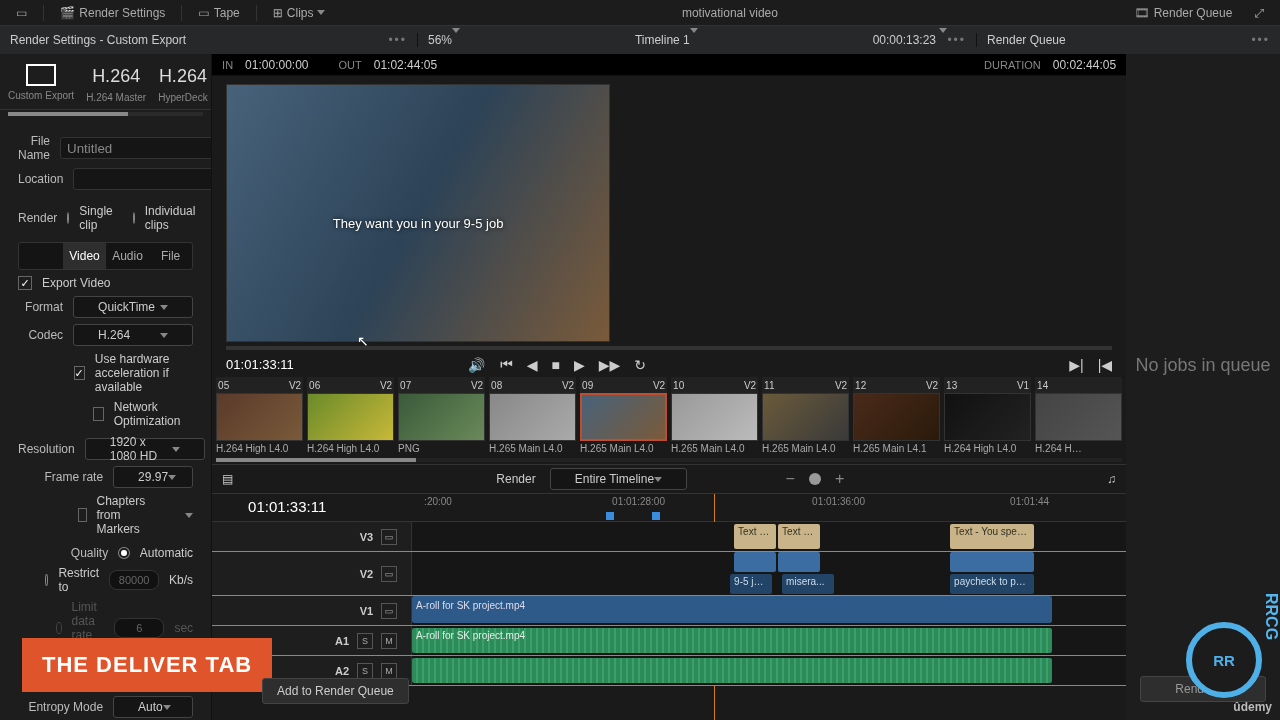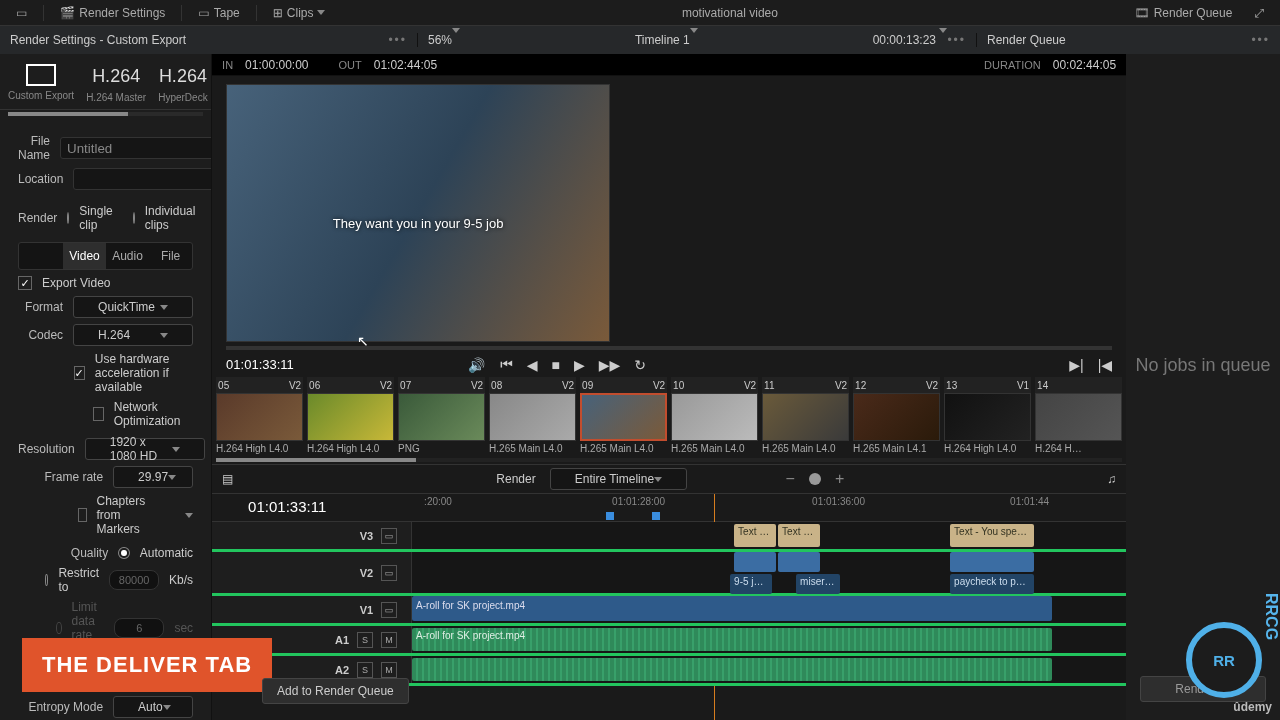--- a/index.html
+++ b/index.html
@@ -84,21 +84,21 @@
   .plusminus { color:#888; font-size:16px; cursor:pointer; }
 
   .ruler { height:28px; background:#1a1a1a; position:relative; border-bottom:1px solid #333; }
   .ruler .tc-now { position:absolute; left:36px; top:4px; color:#fff; font-size:15px; font-weight:500; }
   .ruler .ticks { position:absolute; left:200px; right:0; top:0; height:100%; }
   .ruler .tick { position:absolute; top:2px; font-size:10px; color:#888; }
   .ruler .ph { position:absolute; top:0; bottom:-220px; width:1px; background:#d67d1f; left:502px; }
   .ruler .mark { position:absolute; top:18px; width:8px; height:8px; background:#3a8dde; }
 
   .tracks { position:relative; }
-  .trk { display:flex; height:30px; border-bottom:3px solid #22c55e; }
+  .trk { display:flex; height:30px; border-bottom:1px solid #22c55e; }
   .trk.tall { height: 44px; }
   .trk .hd { width:200px; display:flex; align-items:center; justify-content:flex-end; gap:8px; padding:0 14px; background:#1e1e1e; border-right:1px solid #333; }
   .trk .hd .nm { color:#ccc; font-size:11px; font-weight:600; }
   .trk .hd .btnS { width:16px; height:16px; border:1px solid #555; font-size:9px; text-align:center; line-height:14px; color:#aaa; }
   .trk .lane { flex:1; position:relative; background:#161616; }
   .clip { position:absolute; top:2px; bottom:2px; border-radius:2px; padding:2px 4px; font-size:10px; overflow:hidden; white-space:nowrap; text-overflow:ellipsis; }
   .clip.blue { background:#2e5a8a; color:#dde; }
   .clip.blue2 { background:#3b6da3; color:#dde; top:0; height:20px; }
   .clip.blue3 { background:#224466; color:#cde; top:22px; height:20px; }
   .clip.green { background:#2f8a5a; color:#dfefe4; background-image: repeating-linear-gradient(90deg,#2f8a5a,#2f8a5a 4px,#38a06a 4px,#38a06a 6px); }
@@ -475,21 +475,21 @@
         </div>
         <div class="trk tall">
           <div class="hd">
             <span class="nm">V2</span>
             <span class="btnS">▭</span>
           </div>
           <div class="lane">
             <div class="clip blue2" style="left: 322px; width: 42px;"></div>
             <div class="clip blue3" style="left: 318px; width: 42px;">9-5 job...</div>
             <div class="clip blue2" style="left: 366px; width: 42px;"></div>
-            <div class="clip blue3" style="left: 384px; width: 44px;">misera...</div>
+            <div class="clip blue3" style="left: 370px; width: 52px;">misera...</div>
             <div class="clip blue2" style="left: 538px; width: 84px;"></div>
             <div class="clip blue3" style="left: 538px; width: 84px;">paycheck to paych...</div>
           </div>
         </div>
         <div class="trk">
           <div class="hd">
             <span class="nm">V1</span>
             <span class="btnS">▭</span>
           </div>
           <div class="lane">

